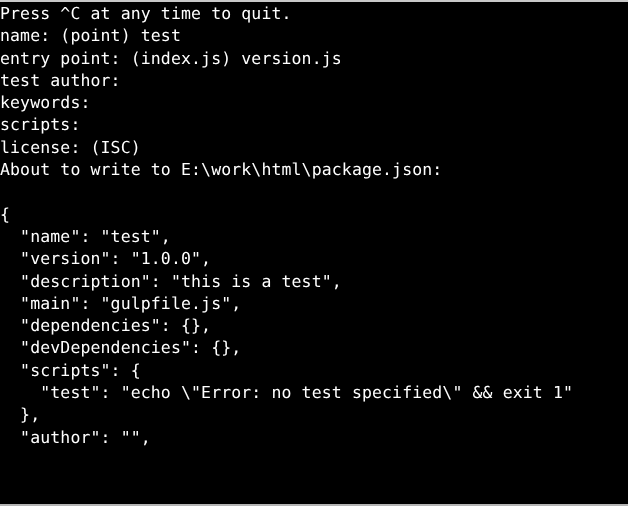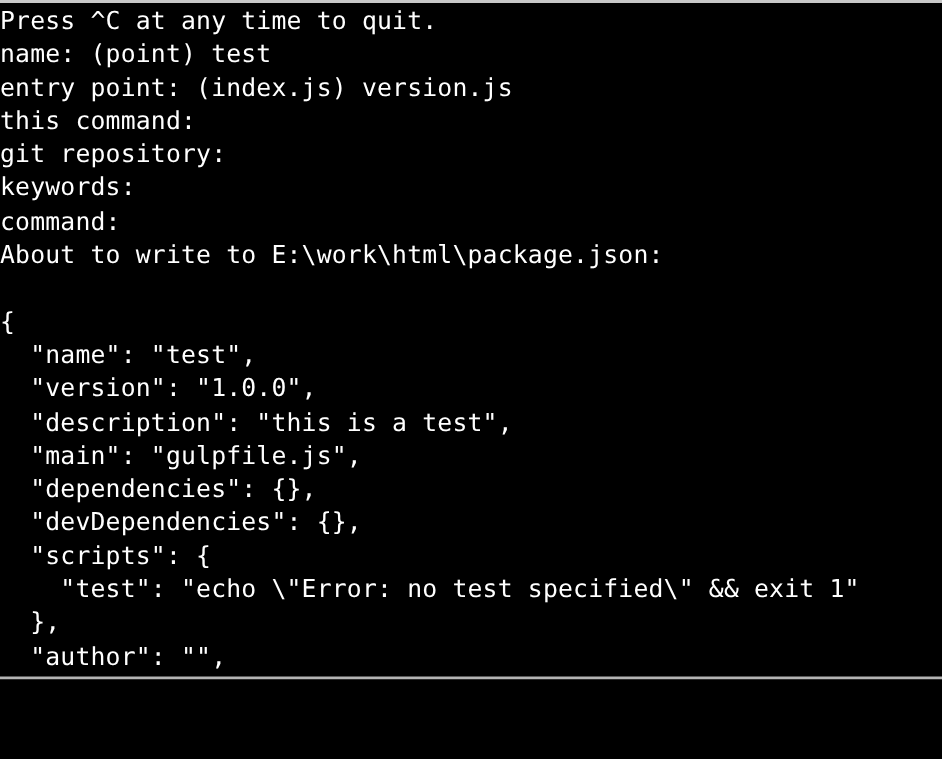--- a/index.html
+++ b/index.html
@@ -4,21 +4,21 @@
 <title>npm init terminal output</title>
 <style>
   html, body {
     margin: 0;
     padding: 0;
     background: #000000;
   }
   #terminal-window {
     position: relative;
     width: 628px;
-    height: 453px;
+    height: 506px;
     background: #000000;
     overflow: hidden;
     box-sizing: border-box;
     border-top: 2px solid #c8c8c8;
     border-bottom: 2px solid #b4b4b4;
   }
   #terminal-screen {
     position: absolute;
     top: 0;
     left: 0;
@@ -47,24 +47,24 @@
   }
 </style>
 </head>
 <body>
 
 <div id="terminal-window">
   <div id="terminal-screen">
       <div class="term-line">Press ^C at any time to quit.</div>
       <div class="term-line">name: (point) test</div>
       <div class="term-line">entry point: (index.js) version.js</div>
-      <div class="term-line">this command:</div>
-      <div class="term-line">git repository:</div>
+      <div class="term-line">test author:</div>
       <div class="term-line">keywords:</div>
-      <div class="term-line">command:</div>
+      <div class="term-line">scripts:</div>
+      <div class="term-line">license: (ISC)</div>
       <div class="term-line">About to write to E:\work\html\package.json:</div>
       <div class="term-line blank"> </div>
       <div class="term-line">{</div>
       <div class="term-line">  "name": "test",</div>
       <div class="term-line">  "version": "1.0.0",</div>
       <div class="term-line">  "description": "this is a test",</div>
       <div class="term-line">  "main": "gulpfile.js",</div>
       <div class="term-line">  "dependencies": {},</div>
       <div class="term-line">  "devDependencies": {},</div>
       <div class="term-line">  "scripts": {</div>

